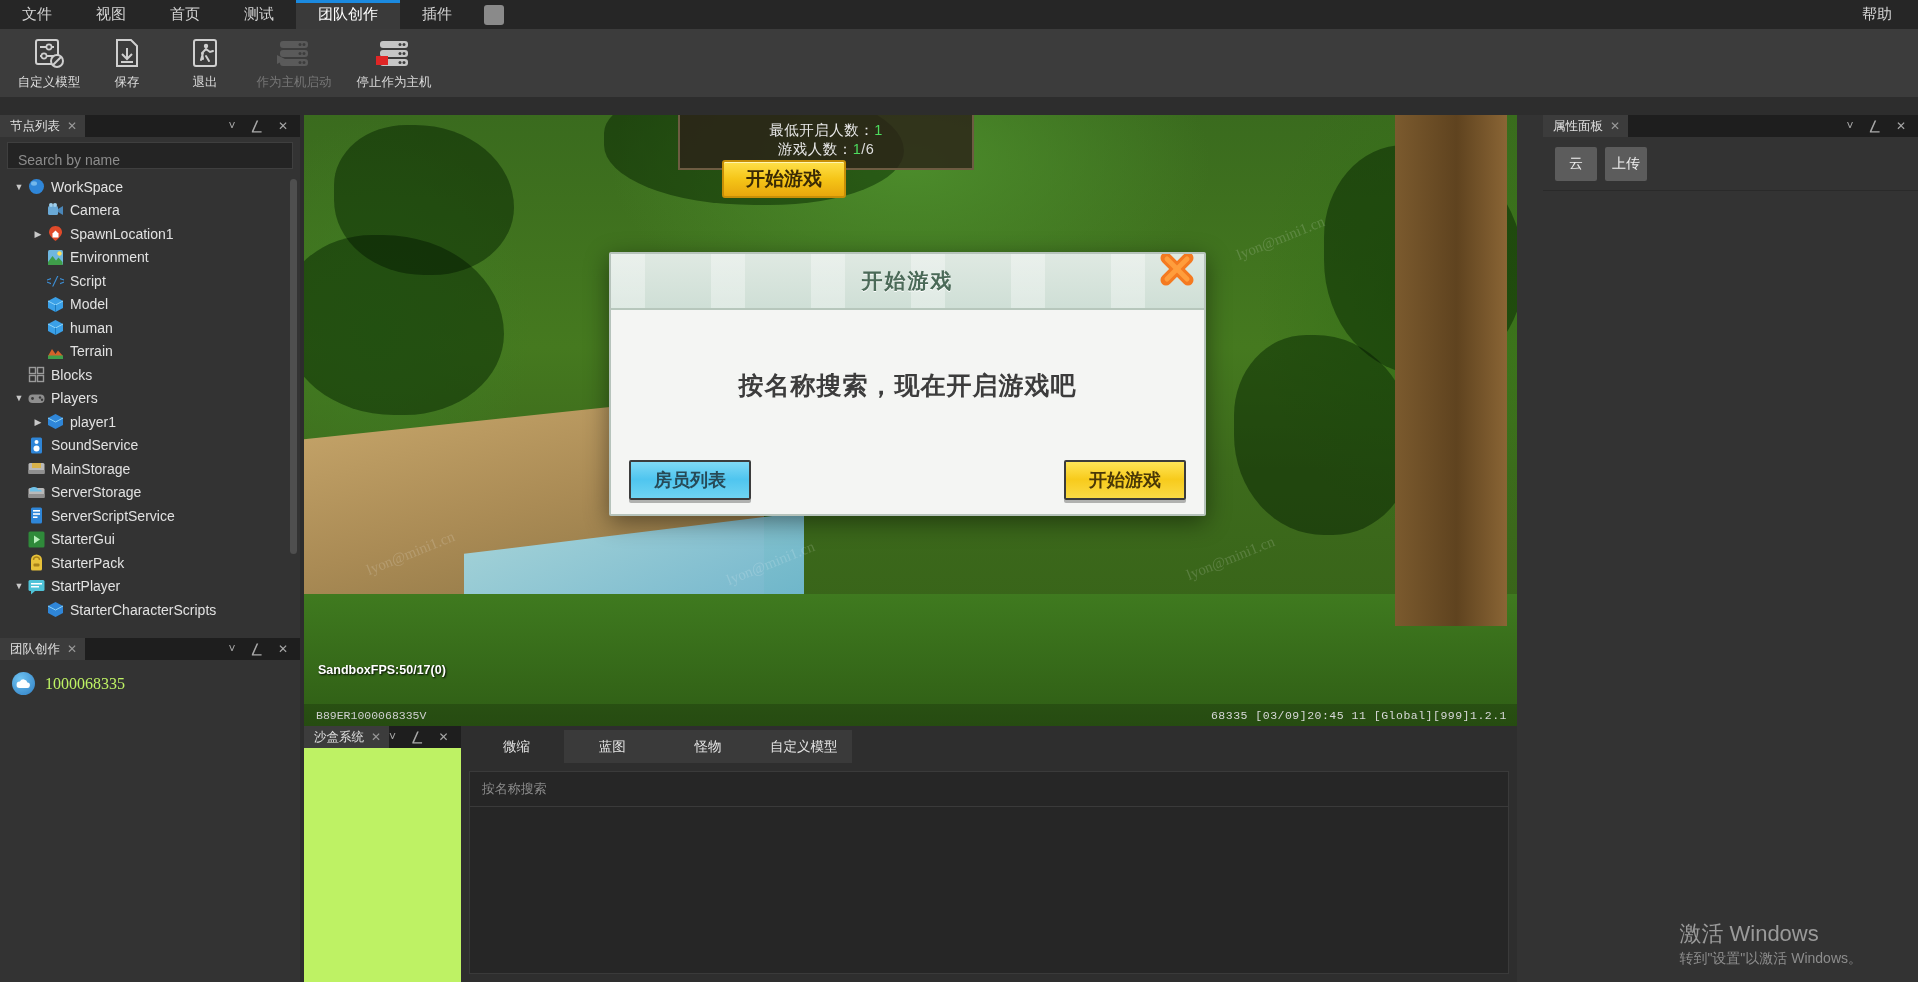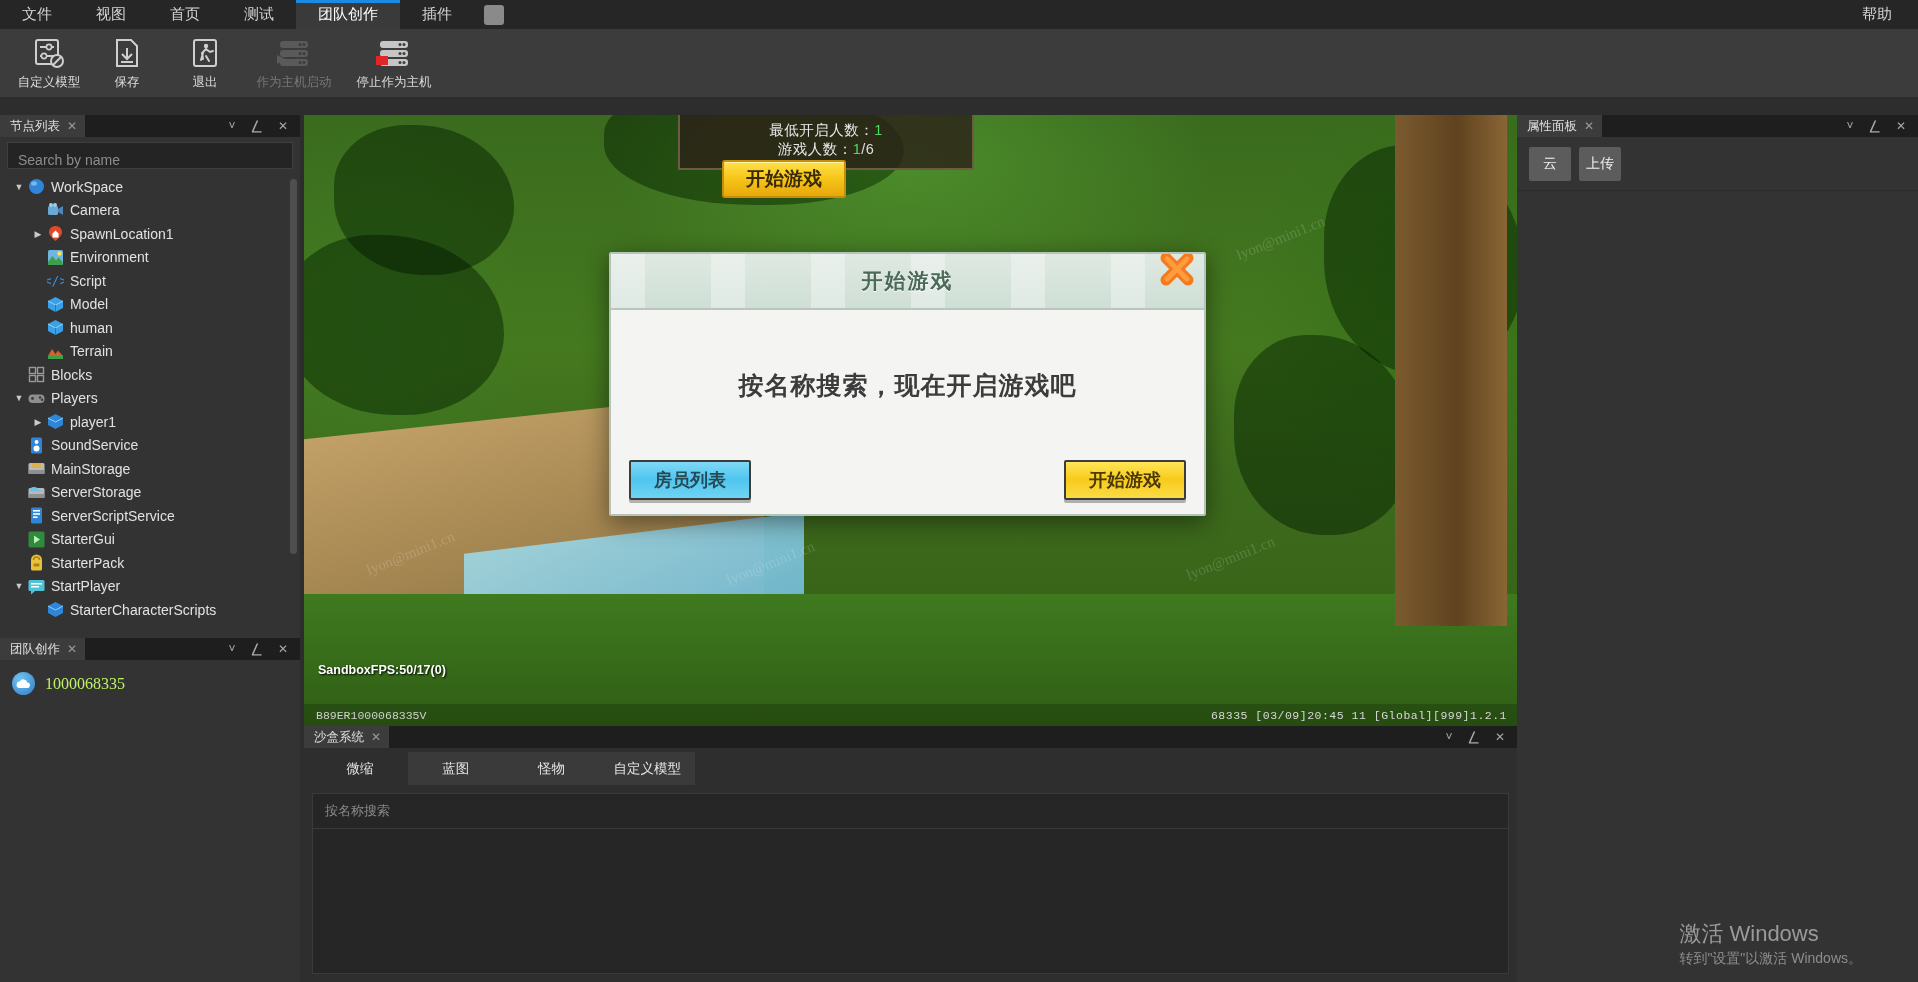--- a/index.html
+++ b/index.html
@@ -201,21 +201,21 @@
     color: #274a57;
   }
   .dlg-btn.yellow {
     margin-left: auto; background: linear-gradient(180deg, #ffe557 0%, #f7cb1c 48%, #fbdb45 100%);
     color: #4a3807;
   }
 
   
   .sandbox {
     position: absolute; left: 304px; top: 726px; width: 1213px; height: 256px;
-    background: #6d28d9; display: flex; flex-direction: column;
+    background: #bef264; display: flex; flex-direction: row;
   }
   .sb-body { flex: 1; background: #2e2e2e; display: flex; flex-direction: column; padding: 0 8px 8px 8px; }
   .sb-tabs { display: flex; height: 33px; background: #3a3a3a; width: 383px; margin-top: 4px; }
   .sb-tab {
     flex: 1; display: flex; align-items: center; justify-content: center;
     font-size: 13.5px; color: #e4e4e4; cursor: default;
   }
   .sb-tab.active { background: #2e2e2e; }
   .sb-search {
     margin-top: 8px; height: 36px; background: #262626; border: 1px solid #3a3a3a;
@@ -225,21 +225,21 @@
   .sb-list { flex: 1; background: #262626; border: 1px solid #3a3a3a; border-top: none; }
   .sb-addicon { position: absolute; right: 56px; top: 795px; width: 24px; height: 24px; }
   .sb-scroll {
     position: absolute; right: 10px; top: 826px; width: 7px; height: 140px;
     background: #4a4a4a; border-radius: 4px;
   }
 
   
   .proppanel {
     position: absolute; left: 1517px; top: 115px; width: 401px; height: 867px;
-    background: #333333; display: flex; flex-direction: column;
+    background: #333333; display: flex; flex-direction: column; padding-left: 26px;
   }
   .pp-body { flex: 1; background: #333333; }
   .pp-btns { display: flex; gap: 8px; padding: 10px 0 0 12px; }
   .pp-btn {
     width: 42px; height: 34px; background: #5c5c5c; color: #f0f0f0; font-size: 14px;
     display: flex; align-items: center; justify-content: center; border-radius: 2px;
   }
   .pp-divider { margin-top: 9px; height: 1px; background: #2a2a2a; }
 
   

